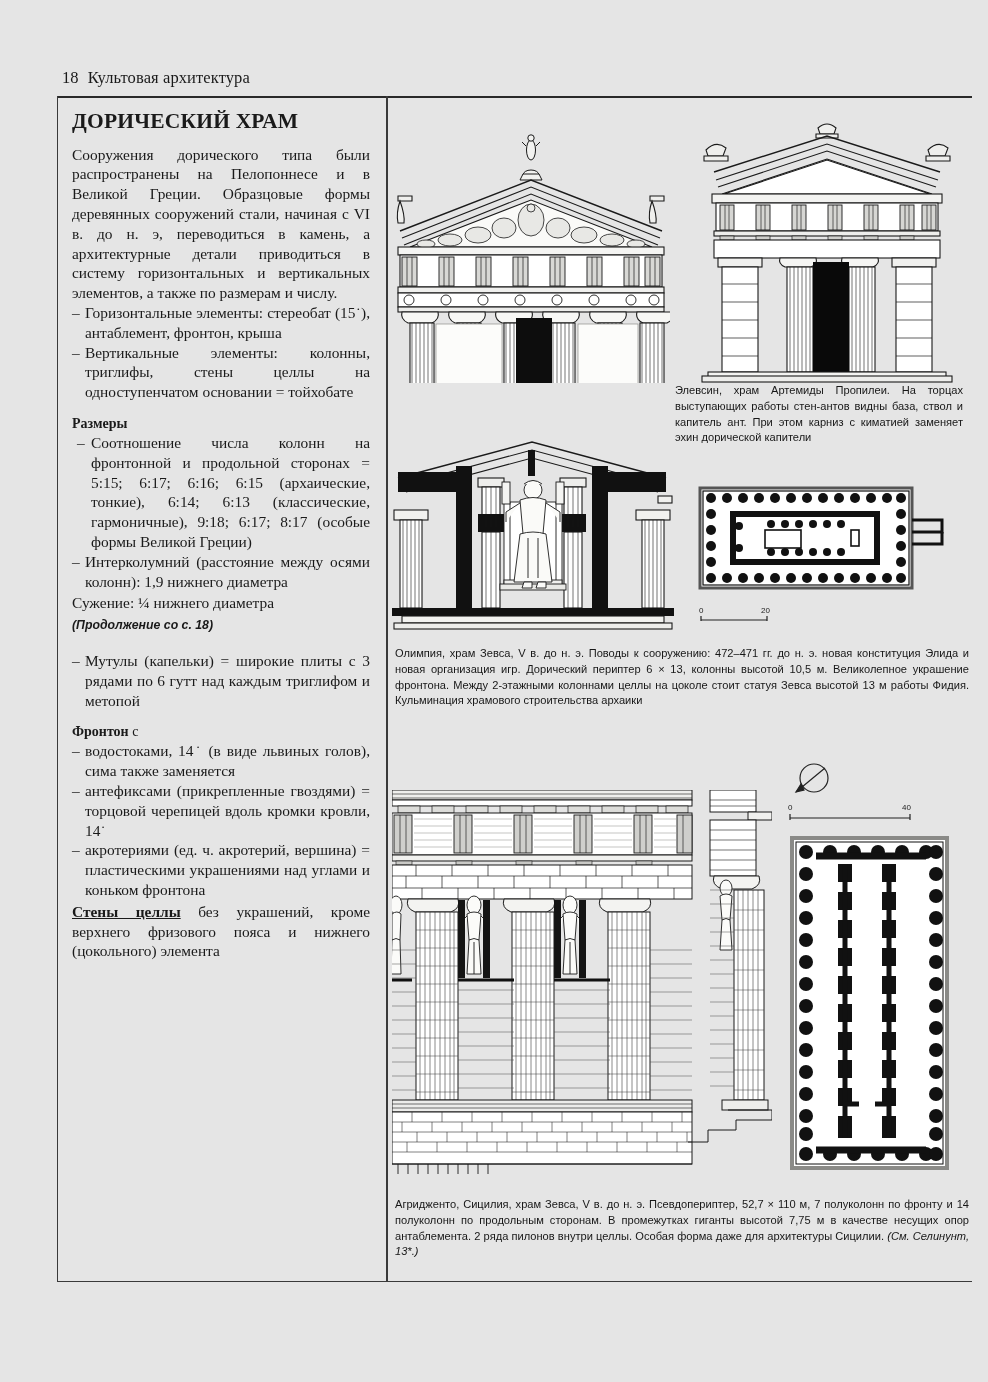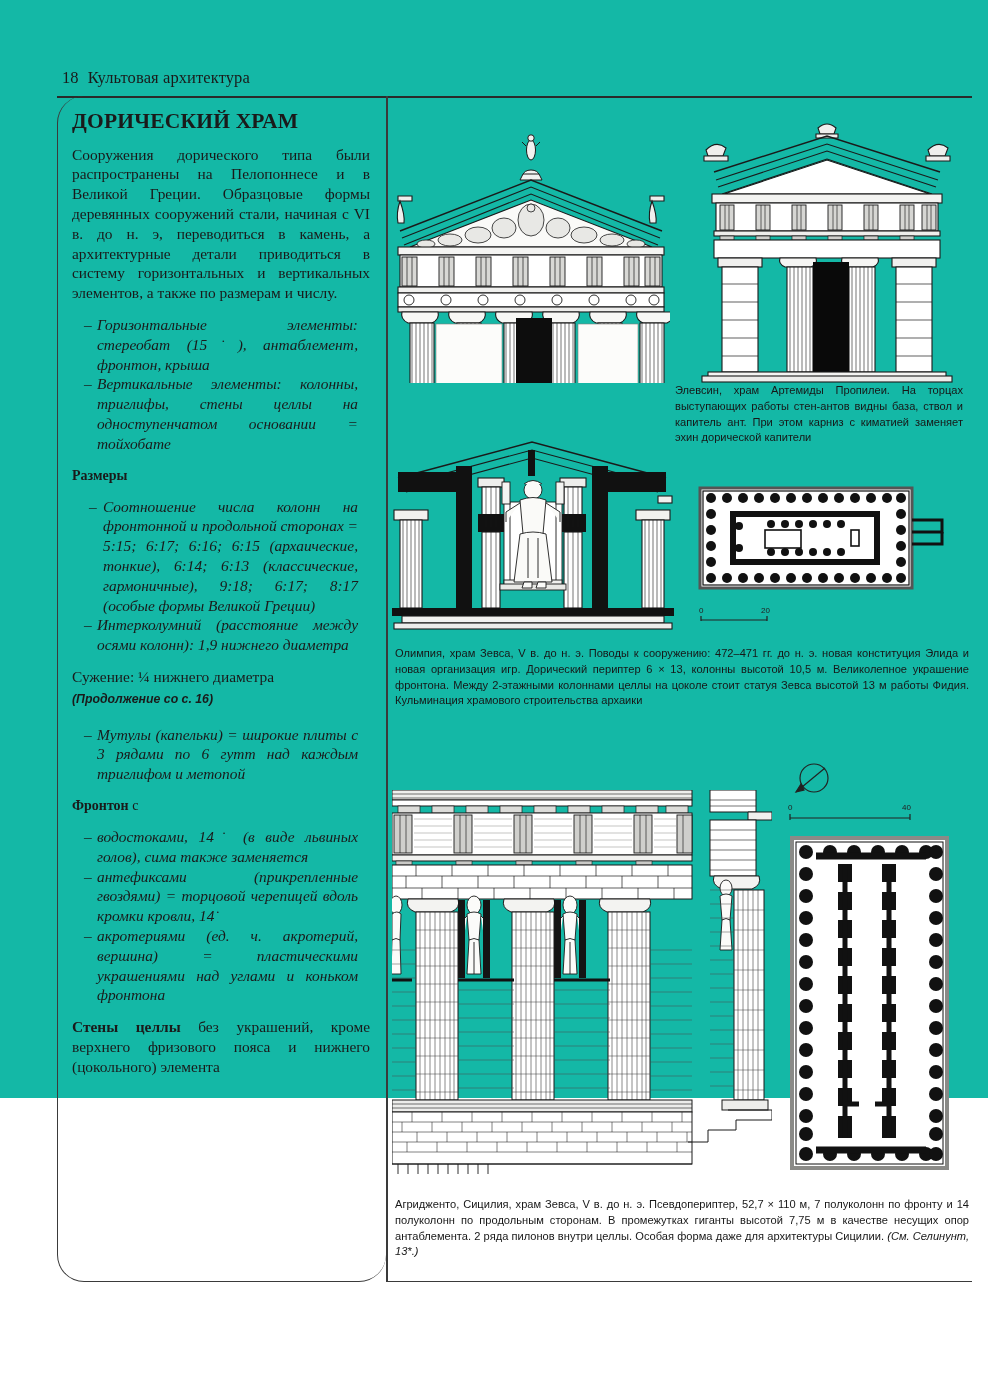--- a/index.html
+++ b/index.html
@@ -13,22 +13,22 @@
     height: 1382px;
     position: relative;
     font-family: "Liberation Serif", "DejaVu Serif", serif;
     color: #1a1a1a;
     overflow: hidden;
   }
   .page {
     position: absolute;
     left: 0; top: 0;
     width: 988px;
-    height: 1098px;
-    background: #14b8a6;
+    height: 1382px;
+    background: #e5e5e5;
   }
 
   
   .running-head {
     position: absolute;
     left: 62px;
     top: 68px;
     font-size: 16.5px;
     letter-spacing: .1px;
     white-space: nowrap;
@@ -58,21 +58,20 @@
   
   .col-left {
     position: absolute;
     left: 57px; top: 96px;
     width: 329px;
     height: 1186px;
     border-left: 1.5px solid #3a3a3a;
     border-bottom: 1.5px solid #3a3a3a;
     box-sizing: border-box;
     padding: 14px 16px 0 14px;
-    border-radius: 27px;
   }
   .col-left-inner {
     font-size: 15.4px;
     line-height: 1.285;
     text-align: justify;
     hyphens: manual;
   }
   h1.section-title {
     font-size: 21.5px;
     font-weight: bold;
@@ -80,23 +79,22 @@
     letter-spacing: .2px;
     line-height: 1.1;
   }
   p.body-par {
     margin: 0 0 0 0;
     text-align: justify;
     text-justify: inter-word;
   }
   ul.dash-list {
     list-style: none;
-    margin: 12px;
+    margin: 0;
     padding: 0;
-    font-style: italic;
   }
   ul.dash-list > li {
     position: relative;
     padding-left: 13px;
     text-align: justify;
     margin: 0;
   }
   ul.dash-list > li::before {
     content: "–";
     position: absolute;
@@ -113,21 +111,21 @@
   }
   h2.sub-head .light { font-weight: normal; }
   p.spaced { margin-top: 2px; }
   p.cont-note {
     font-family: "Liberation Sans", sans-serif;
     font-style: italic;
     font-weight: bold;
     font-size: 12.3px;
     margin: 5px 0 0 0;
   }
-  p.lead-bold > b { font-weight: bold; }
+  p.lead-bold > b { font-weight: bold; text-decoration: underline; }
 
   
   .col-right {
     position: absolute;
     left: 392px; top: 100px;
     width: 580px;
     height: 1182px;
   }
   .fig-caption {
     font-family: "Liberation Sans", "DejaVu Sans", sans-serif;
@@ -172,21 +170,21 @@
         <li>Вертикальные элементы: колонны, триглифы, стены целлы на одноступенчатом основании = тойхобате</li>
       </ul>
 
       <h2 class="sub-head">Размеры</h2>
       <ul class="dash-list">
         <li class="indent-more">Соотношение числа колонн на фронтонной и продольной сторонах = 5:15; 6:17; 6:16; 6:15 (архаические, тонкие), 6:14; 6:13 (классические, гармоничные), 9:18; 6:17; 8:17 (особые формы Великой Греции)</li>
         <li>Интерколумний (расстояние между осями колонн): 1,9 нижнего диаметра</li>
       </ul>
 
       <p class="body-par spaced">Сужение: ¼ нижнего диаметра</p>
-      <p class="cont-note">(Продолжение со с. 16)</p>
+      <p class="cont-note">(Продолжение со с. 18)</p>
 
       <ul class="dash-list" style="margin-top:17px">
         <li>Мутулы (капельки) = широкие плиты с 3 рядами по 6 гутт над каждым триглифом и метопой</li>
       </ul>
 
       <h2 class="sub-head"><span>Фронтон</span><span class="light"> с</span></h2>
       <ul class="dash-list">
         <li>водостоками, 14˙ (в виде львиных голов), сима также заменяется</li>
         <li>антефиксами (прикрепленные гвоздями) = торцовой черепицей вдоль кромки кровли, 14˙</li>
         <li>акротериями (ед. ч. акротерий, вершина) = пластическими украшениями над углами и коньком фронтона</li>

